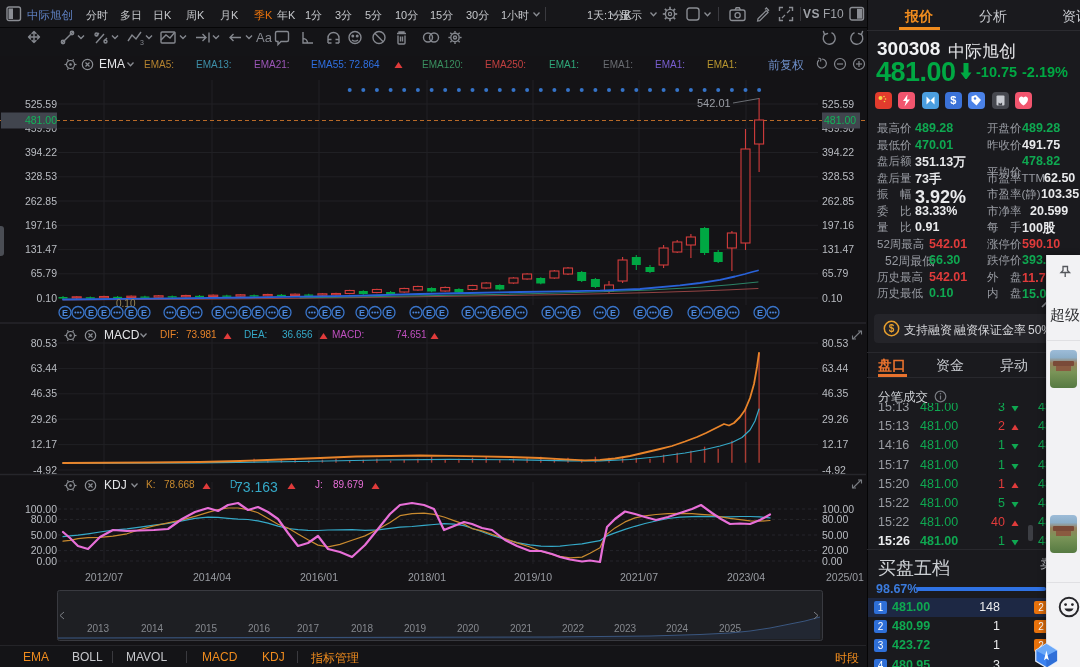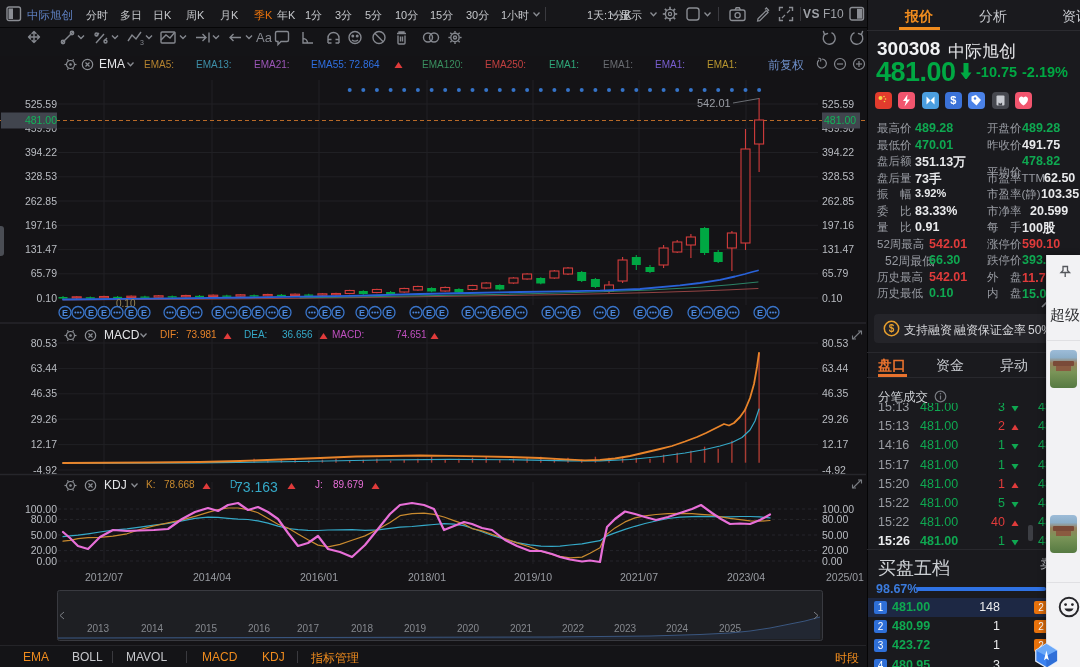--- a/index.html
+++ b/index.html
@@ -742,21 +742,21 @@
     <div style="left:1022px;top:137.5px;font-size:12.5px;font-weight:bold;" class="ab w">491.75</div>
     <div class="ab" style="left:877px;top:154.0px;color:#989ba2;font-size:11.5px;">盘后额</div>
     <div style="left:915px;top:154.0px;font-size:12.5px;font-weight:bold;" class="ab w">351.13万</div>
     <div class="ab" style="left:987px;top:165px;color:#989ba2;font-size:11.5px;">平均价</div>
     <div style="left:1022px;top:154.0px;font-size:12.5px;font-weight:bold;" class="ab g">478.82</div>
     <div class="ab" style="left:877px;top:170.5px;color:#989ba2;font-size:11.5px;">盘后量</div>
     <div style="left:915px;top:170.5px;font-size:12.5px;font-weight:bold;" class="ab w">73手</div>
     <div class="ab" style="left:987px;top:170.5px;color:#989ba2;font-size:11.5px;">市盈率TTM</div>
     <div style="left:1044px;top:170.5px;font-size:12.5px;font-weight:bold;" class="ab w">62.50</div>
     <div class="ab" style="left:877px;top:187.0px;color:#989ba2;font-size:11.5px;">振　幅</div>
-    <div style="left:915px;top:187.0px;font-size:11px;font-weight:bold;" class="ab w">3.92%</div>
+    <div style="left:915px;top:187.0px;font-size:18px;font-weight:bold;" class="ab w">3.92%</div>
     <div class="ab" style="left:987px;top:187.0px;color:#989ba2;font-size:11.5px;">市盈率(静)</div>
     <div style="left:1041px;top:187.0px;font-size:12.5px;font-weight:bold;" class="ab w">103.35</div>
     <div class="ab" style="left:877px;top:203.5px;color:#989ba2;font-size:11.5px;">委　比</div>
     <div style="left:915px;top:203.5px;font-size:12.5px;font-weight:bold;" class="ab w">83.33%</div>
     <div class="ab" style="left:987px;top:203.5px;color:#989ba2;font-size:11.5px;">市净率</div>
     <div style="left:1030px;top:203.5px;font-size:12.5px;font-weight:bold;" class="ab w">20.599</div>
     <div class="ab" style="left:877px;top:220.0px;color:#989ba2;font-size:11.5px;">量　比</div>
     <div style="left:915px;top:220.0px;font-size:12.5px;font-weight:bold;" class="ab w">0.91</div>
     <div class="ab" style="left:987px;top:220.0px;color:#989ba2;font-size:11.5px;">每　手</div>
     <div style="left:1022px;top:220.0px;font-size:12.5px;font-weight:bold;" class="ab w">100股</div>

